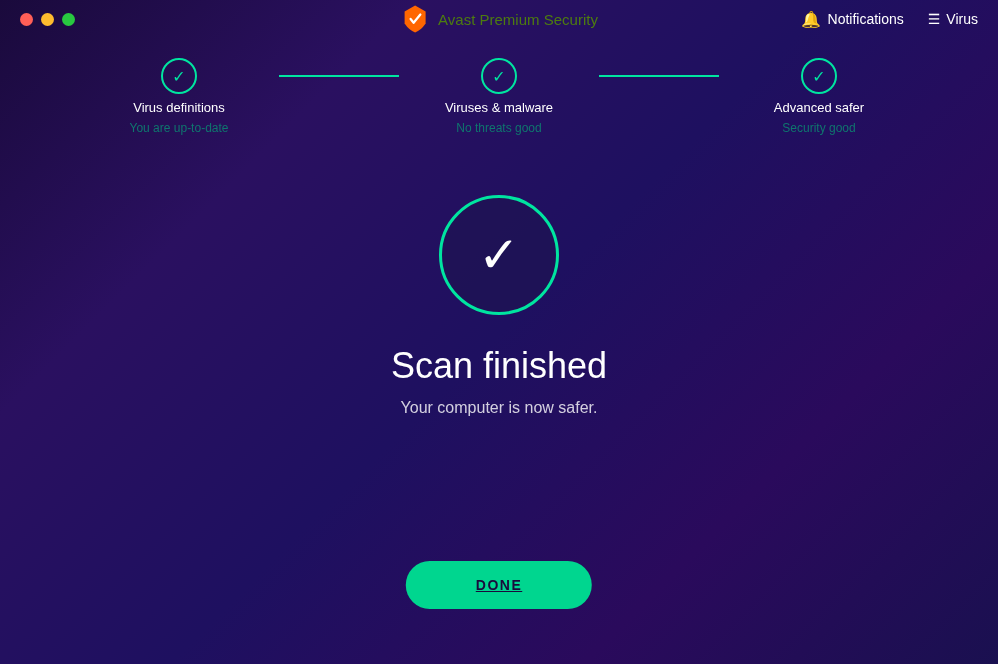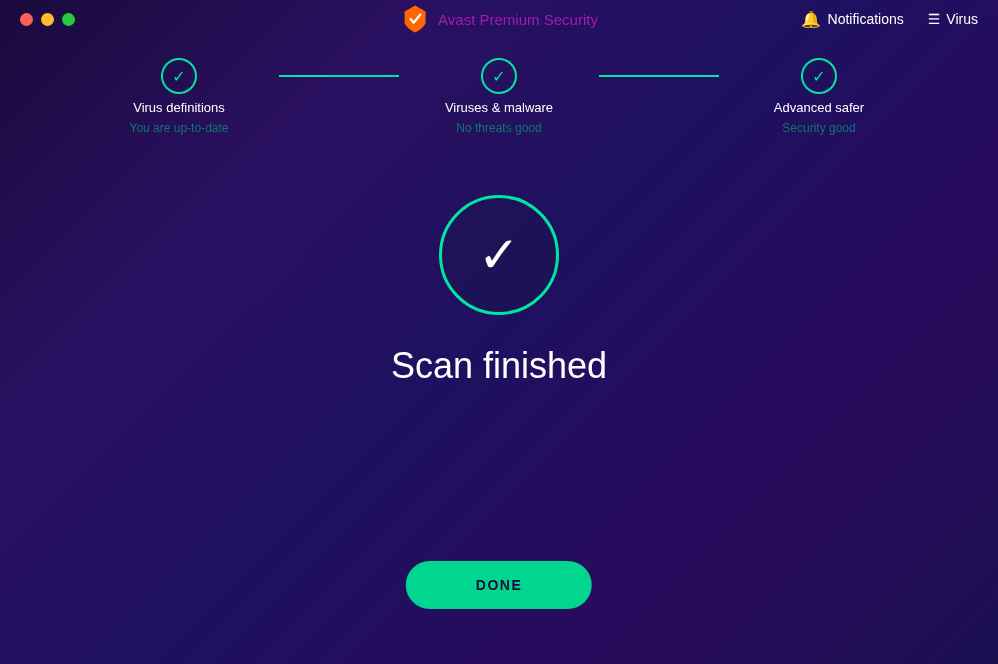--- a/index.html
+++ b/index.html
@@ -52,21 +52,21 @@
       align-items: center;
       gap: 8px;
     }
 
     .avast-logo {
       width: 30px;
       height: 30px;
     }
 
     .app-title {
-      color: #a21caf;
+      color: #4d7c0f;
       font-size: 15px;
       font-weight: 500;
     }
 
     .titlebar-right {
       display: flex;
       align-items: center;
       gap: 24px;
     }
 
@@ -204,20 +204,21 @@
       background: #00d68f;
       color: #1a0a3c;
       border: none;
       border-radius: 30px;
       padding: 16px 70px;
       font-size: 14px;
       font-weight: 700;
       letter-spacing: 1.5px;
       cursor: pointer;
       text-transform: uppercase;
+      text-decoration: underline;
     }
   </style>
 </head>
 <body>
 
 <div class="titlebar">
   <div class="traffic-lights">
     <div class="traffic-light tl-red"></div>
     <div class="traffic-light tl-yellow"></div>
     <div class="traffic-light tl-green"></div>
@@ -276,17 +277,18 @@
     <span class="step-label">Advanced safer</span>
     <span class="step-status">Security good</span>
   </div>
 </div>
 
 <div class="main-content">
   <div class="scan-circle">
     <span class="scan-checkmark">✓</span>
   </div>
   <h1 class="scan-title">Scan finished</h1>
+  <p class="scan-subtitle">Your computer is now safer.</p>
 </div>
 
 <div class="done-btn-container">
   <button class="done-btn">DONE</button>
 </div>
 
 </body></html>

